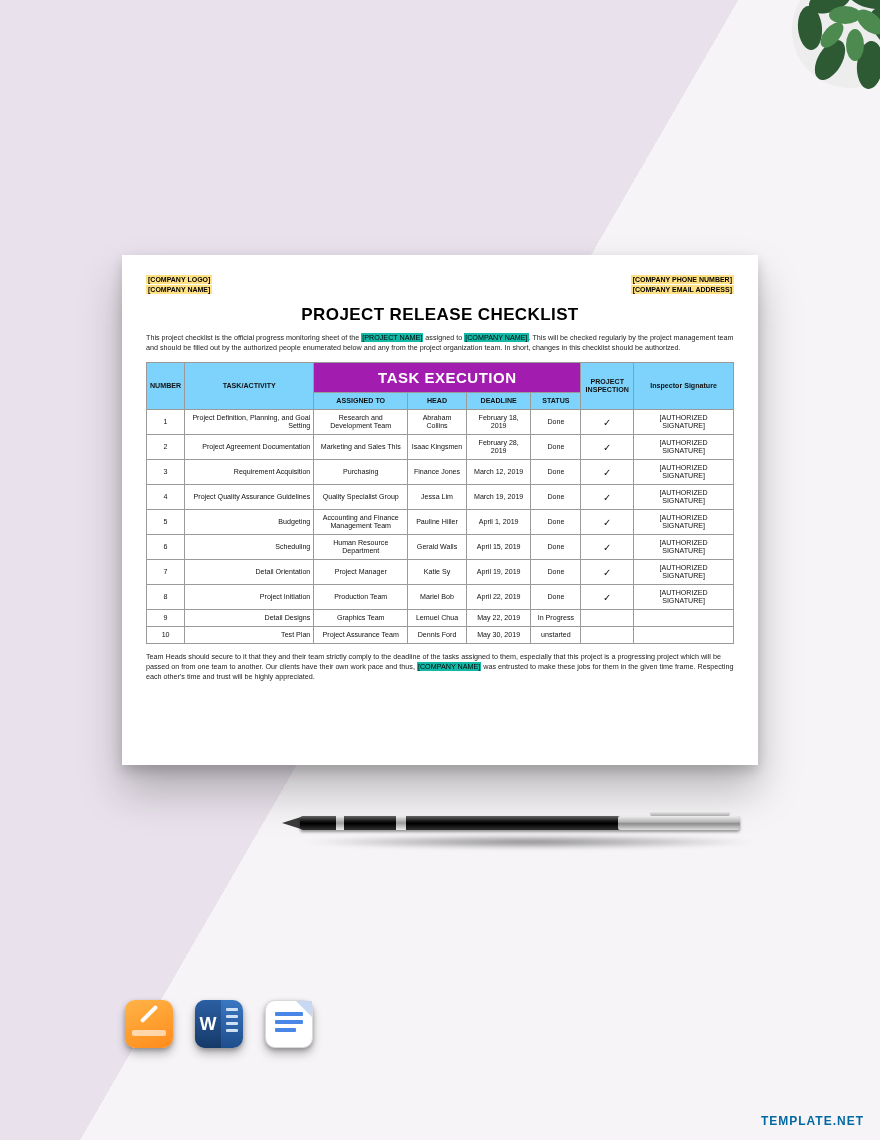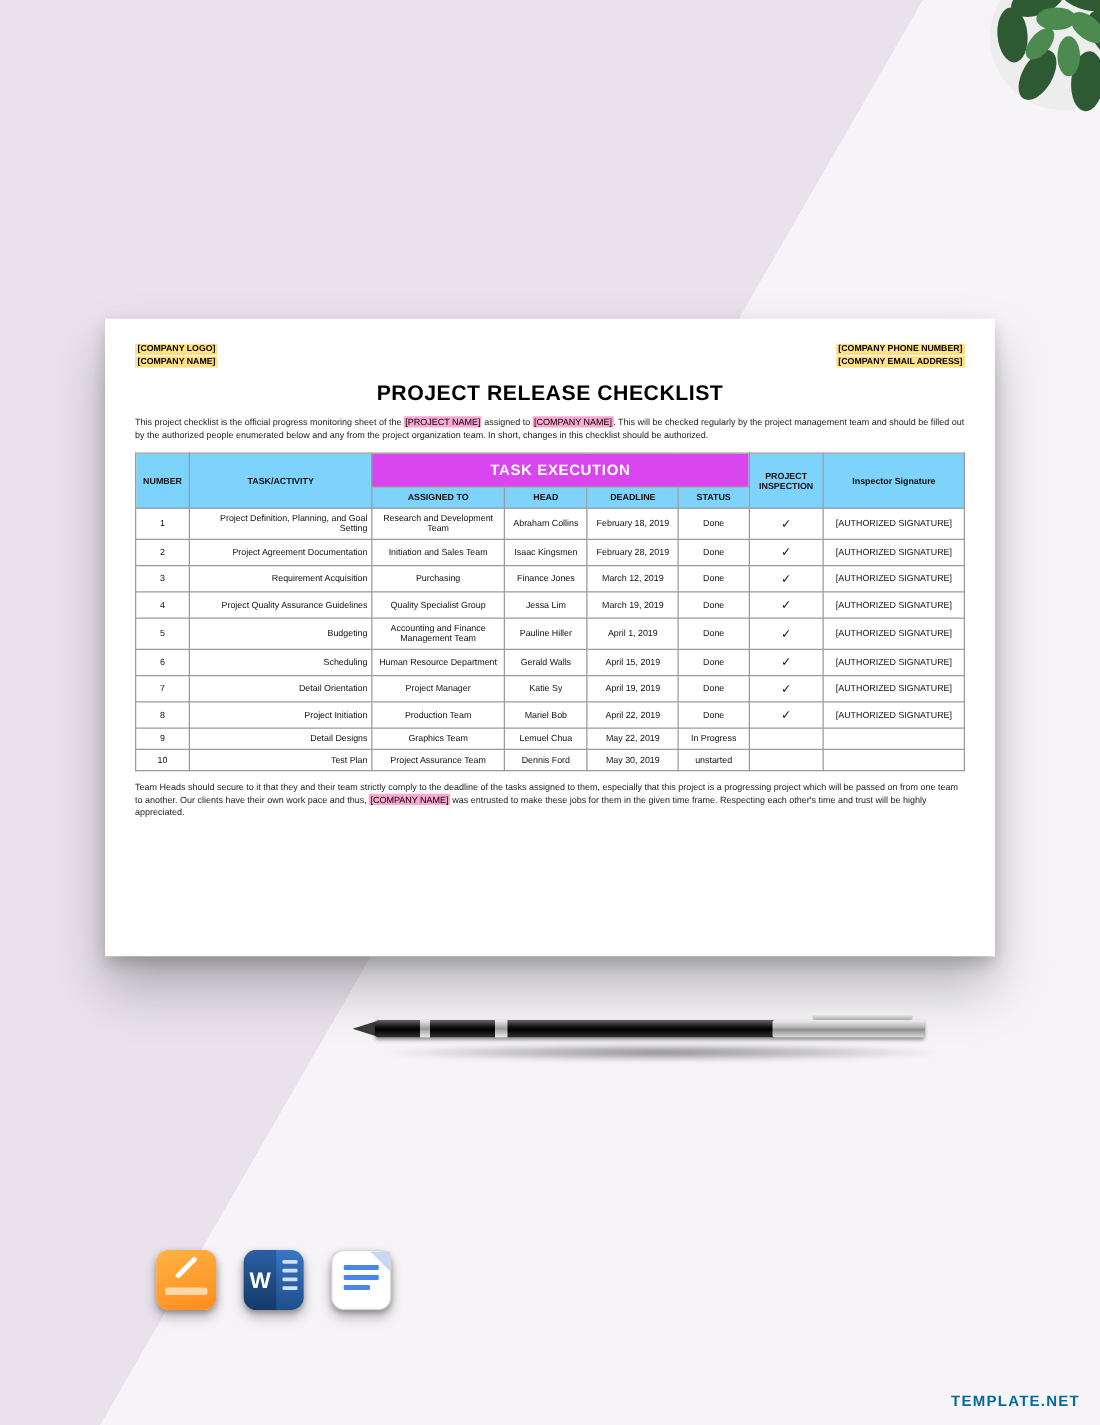--- a/index.html
+++ b/index.html
@@ -10,33 +10,33 @@
     position: relative; overflow: hidden;
   }
   
   .plant {
     position: absolute; top: -40px; right: -40px; width: 200px; height: 200px;
   }
   .plant svg { width: 100%; height: 100%; }
   
   .page {
     position: absolute; left: 50%; top: 255px; transform: translateX(-50%);
-    width: 712px; height: 510px; background: #ffffff;
+    width: 636px; height: 510px; background: #ffffff;
     box-shadow: 0 25px 40px rgba(0,0,0,.25), 0 6px 12px rgba(0,0,0,.18);
     padding: 20px 24px 18px;
   }
   .hdr { display: flex; justify-content: space-between; font-size: 7px; font-weight: bold; }
   .hdr span { background: #ffe082; padding: 1px 2px; display: inline-block; margin-bottom: 1px; }
   .title { text-align: center; font-size: 17px; font-weight: 800; letter-spacing: .4px; margin: 10px 0 8px; }
   .intro, .outro { font-size: 7.2px; line-height: 1.35; color: #222; }
-  .intro mark, .outro mark { background: #f9a8d4; padding: 0 1px; }
+  .intro mark, .outro mark { background: #14b8a6; padding: 0 1px; }
   table { width: 100%; border-collapse: collapse; margin: 10px 0 8px; table-layout: fixed; }
   th, td { border: 1px solid #9a9a9a; font-size: 7.1px; text-align: center; vertical-align: middle; padding: 4px 3px; color: #111; }
   thead th { background: #7dd3fc; font-weight: 700; }
-  thead .exec { background: #d946ef; color: #fff; font-size: 12px; letter-spacing: .5px; padding: 6px 0; }
+  thead .exec { background: #a21caf; color: #fff; font-size: 15px; letter-spacing: .5px; padding: 6px 0; }
   td.task { text-align: right; padding-left: 6px; }
   .chk { font-size: 10px; }
   
   .pen { position: absolute; left: 300px; top: 802px; width: 460px; height: 50px; }
   .pen .shadow { position: absolute; left: 0; top: 33px; width: 460px; height: 14px; background: radial-gradient(ellipse at center, rgba(0,0,0,.45), rgba(0,0,0,0) 70%); filter: blur(2px); }
   .pen .body { position: absolute; left: 0; top: 14px; width: 440px; height: 14px; border-radius: 3px;
     background: linear-gradient(#666,#0e0e0e 40%,#000 55%,#333);
     box-shadow: 0 2px 3px rgba(0,0,0,.4); }
   .pen .cap { position: absolute; left: 318px; top: 14px; width: 122px; height: 14px;
     background: linear-gradient(#eee,#b9b9b9 40%,#8e8e8e 55%,#ddd); border-radius: 2px; }
@@ -138,21 +138,21 @@
           <td>Research and Development Team</td>
           <td>Abraham Collins</td>
           <td>February 18, 2019</td>
           <td>Done</td>
           <td class="chk">✓</td>
           <td>[AUTHORIZED SIGNATURE]</td>
         </tr>
         <tr>
           <td>2</td>
           <td class="task">Project Agreement Documentation</td>
-          <td>Initiation and Sales Team</td>
+          <td>Marketing and Sales This</td>
           <td>Isaac Kingsmen</td>
           <td>February 28, 2019</td>
           <td>Done</td>
           <td class="chk">✓</td>
           <td>[AUTHORIZED SIGNATURE]</td>
         </tr>
         <tr>
           <td>3</td>
           <td class="task">Requirement Acquisition</td>
           <td>Purchasing</td>

